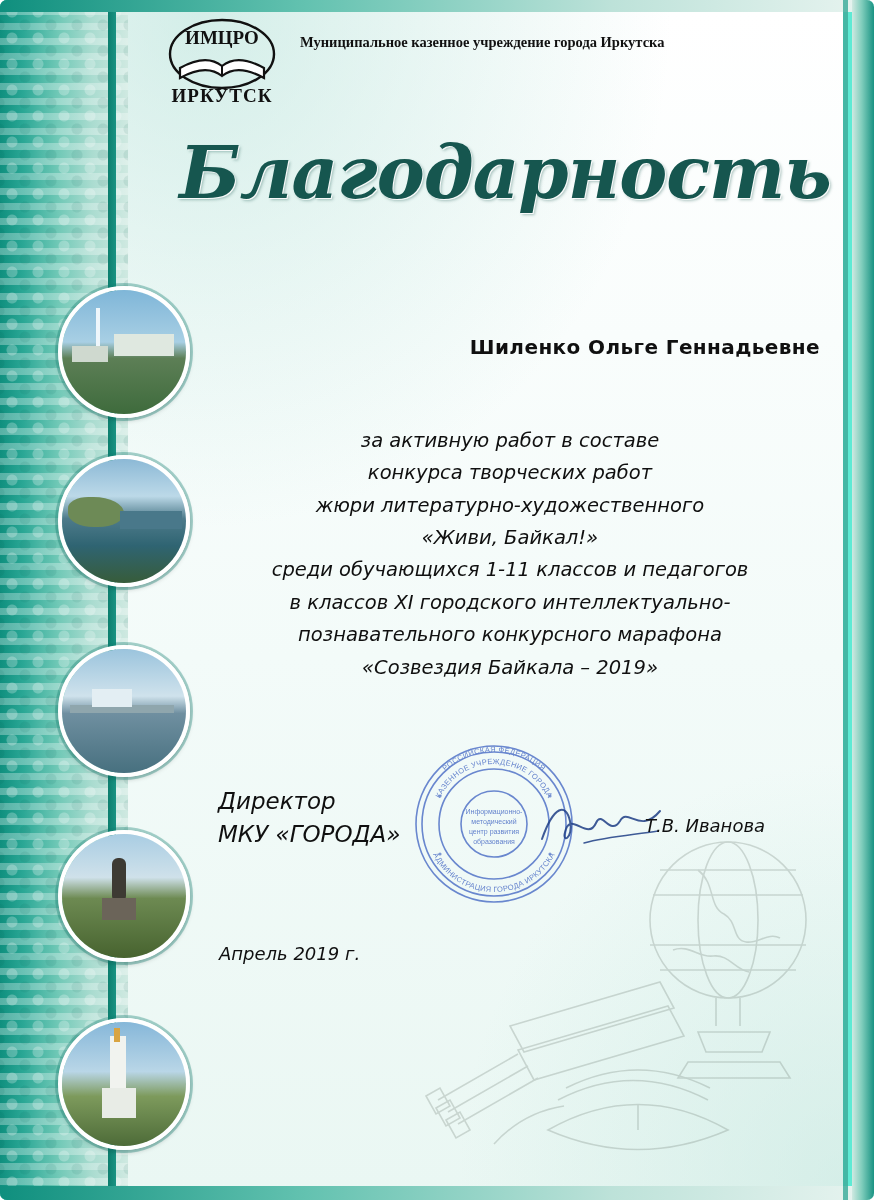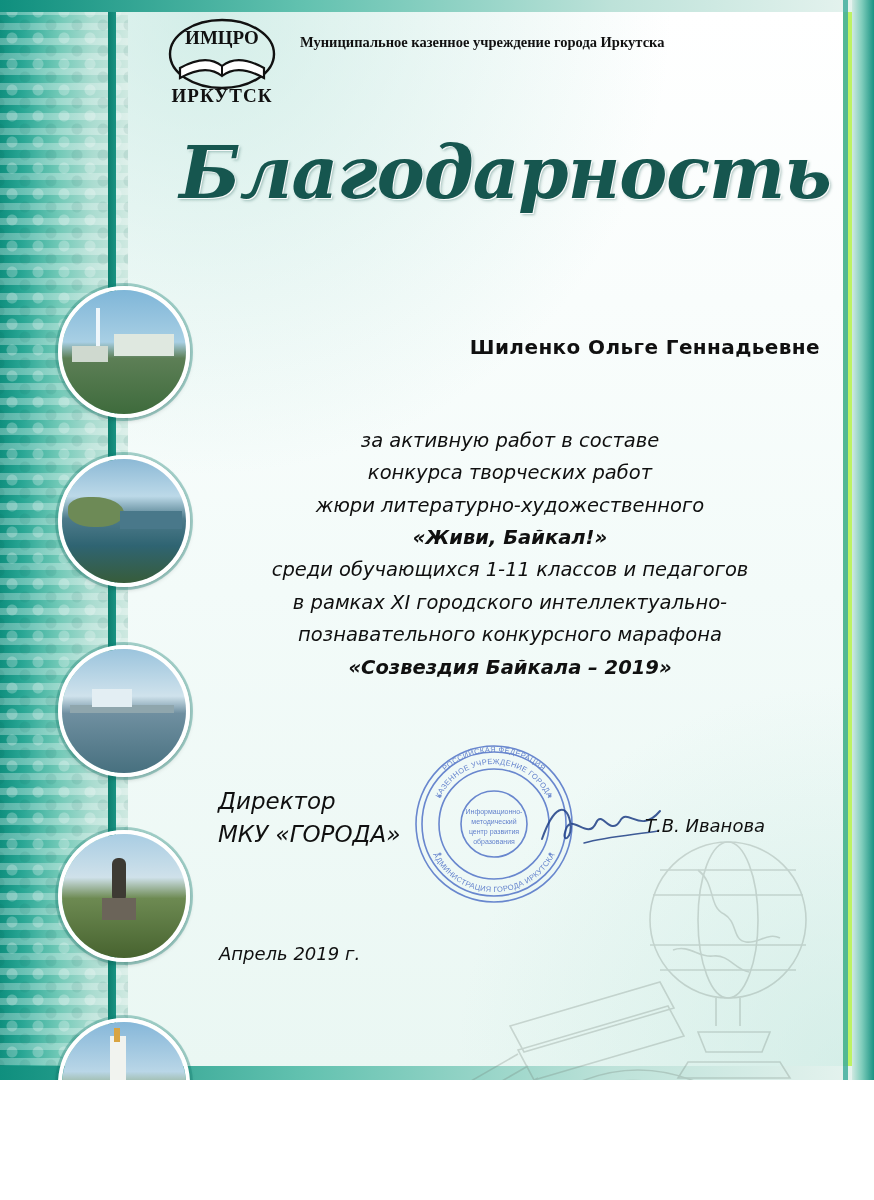--- a/index.html
+++ b/index.html
@@ -1,21 +1,22 @@
 <!DOCTYPE html>
 <html lang="ru"><head>
 <meta charset="utf-8">
 <style>
   html,body{margin:0;padding:0;background:#ffffff;}
   body{width:874px;height:1200px;font-family:"Liberation Sans",sans-serif;overflow:hidden;}
 
   #certificate{
-    position:relative;width:874px;height:1080px;
-    background:#bef264;
+    position:relative;width:874px;height:1200px;
+    background:#5eead4;
     overflow:hidden;
+    border-radius:7px;
   }
 
   
   .frame-left{
     position:absolute;left:0;top:0;width:128px;height:1200px;
     background:
       repeating-linear-gradient(0deg,
         rgba(255,255,255,.30) 0px, rgba(255,255,255,.30) 7px,
         rgba(255,255,255,0) 7px, rgba(255,255,255,0) 15px),
       linear-gradient(90deg,#0f8f7e 0%,#2aa795 18%,#6fc8b6 45%,#aadcd0 72%,#cfe9e1 100%);
@@ -109,21 +110,21 @@
   .recipient{
     position:absolute;left:200px;top:335px;width:620px;text-align:right;
     font-family:"DejaVu Sans",sans-serif;
     font-size:20px;font-weight:700;color:#101010;letter-spacing:.4px;
   }
   .body-text{
     position:absolute;left:190px;top:425px;width:640px;text-align:center;
     font-family:"DejaVu Sans",sans-serif;font-style:italic;
     font-size:19.5px;line-height:1.66;color:#101010;
   }
-  .body-text .strong{font-weight:700;}
+  .body-text .strong{font-weight:400;}
 
   
   .sign-role{
     position:absolute;left:218px;top:785px;
     font-family:"DejaVu Sans",sans-serif;font-style:italic;
     font-size:23px;line-height:1.45;color:#101010;
   }
   .sign-name{
     position:absolute;left:645px;top:815px;
     font-family:"DejaVu Sans",sans-serif;font-style:italic;
@@ -212,21 +213,21 @@
   <div class="title">Благодарность</div>
 
   <div class="recipient">Шиленко Ольге Геннадьевне</div>
 
   <div class="body-text">
     <div>за активную работ в составе</div>
     <div>конкурса творческих работ</div>
     <div>жюри литературно-художественного</div>
     <div class="strong">«Живи, Байкал!»</div>
     <div>среди обучающихся 1-11 классов и педагогов</div>
-    <div>в рамках XI городского интеллектуально-</div>
+    <div>в классов XI городского интеллектуально-</div>
     <div>познавательного конкурсного марафона</div>
     <div class="strong">«Созвездия Байкала – 2019»</div>
   </div>
 
   <div class="watermark">
     <svg viewBox="0 0 470 390" width="470" height="390" aria-hidden="true">
       <g fill="none" stroke="#6f7d74" stroke-width="1.6" opacity=".9">
         <circle cx="330" cy="120" r="78"></circle>
         <ellipse cx="330" cy="120" rx="30" ry="78"></ellipse>
         <path d="M255 95 h150 M252 145 h156 M262 70 h136 M262 170 h136"></path>

